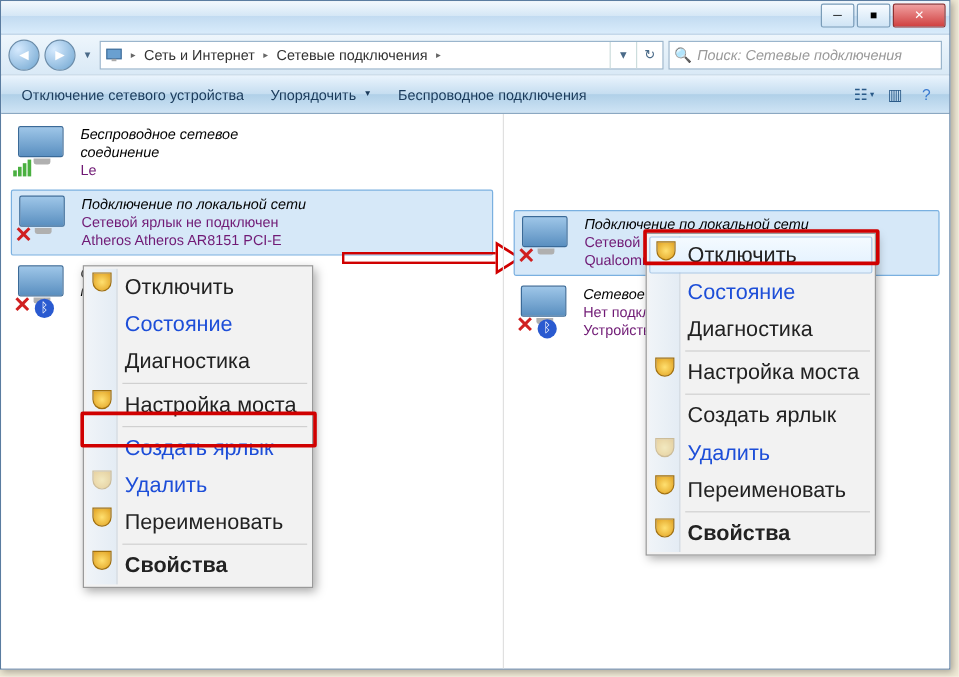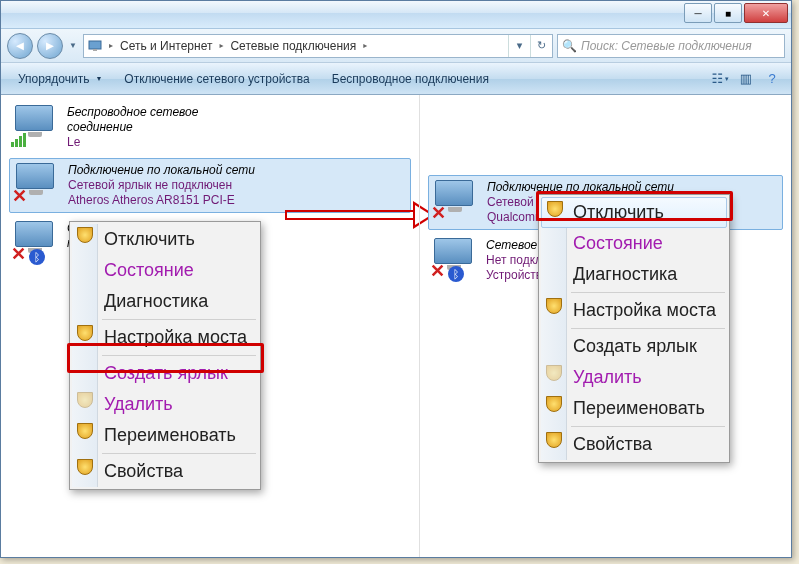--- a/index.html
+++ b/index.html
@@ -44,22 +44,22 @@
 .conn-sub { color: #701a75; }
 
 .red-arrow { position: absolute; left: 284px; top: 108px; width: 150px; height: 24px; }
 .red-arrow .shaft { position: absolute; left: 0; top: 7px; width: 128px; height: 10px; border: 2px solid #d00000; border-right: none; }
 .red-arrow .head { position: absolute; right: 0; top: -2px; width: 0; height: 0; border-left: 22px solid #d00000; border-top: 14px solid transparent; border-bottom: 14px solid transparent; }
 .red-arrow .head2 { position: absolute; right: 4px; top: 2px; width: 0; height: 0; border-left: 16px solid #fff; border-top: 10px solid transparent; border-bottom: 10px solid transparent; }
 
 .ctx-menu { position: absolute; background: #f2f2f2; border: 1px solid #9a9a9a; box-shadow: 2px 3px 8px rgba(0,0,0,.35); font-size: 18px; padding: 2px; }
 .ctx-menu .iconcol { position: absolute; left: 2px; top: 2px; bottom: 2px; width: 26px; background: linear-gradient(to right,#f0f4f8,#e4ecf4); border-right: 1px solid #d0d8e0; }
 .ctx-item { position: relative; padding: 5px 18px 5px 32px; color: #222; white-space: nowrap; }
-.ctx-item.disabled { color: #a21caf; }
-.ctx-item.bold { font-weight: normal; }
+.ctx-item.disabled { color: #1d4ed8; }
+.ctx-item.bold { font-weight: bold; }
 .ctx-sep { height: 1px; background: #d0d0d0; margin: 2px 2px 2px 30px; }
 .ctx-icn { position: absolute; left: 5px; top: 3px; width: 16px; height: 16px; display: flex; align-items: center; justify-content: center; font-size: 12px; }
 .shield { background: radial-gradient(circle,#ffe070,#e0a020); border-radius: 0 0 50% 50%; border: 1px solid #a07010; }
 .ctx-item.hl { border: 1px solid #a8c8e8; background: linear-gradient(#f4faff,#e0f0fe); border-radius: 2px; padding: 4px 17px 4px 31px; }
 
 .red-box { position: absolute; border: 3px solid #d00000; border-radius: 2px; pointer-events: none; }
 
 .mon { width: 38px; height: 26px; background: linear-gradient(#9ec6e8,#5a8fc0); border: 1px solid #3a6a98; border-radius: 2px; position: absolute; top: 0; left: 4px; }
 .mon::after { content: ""; position: absolute; left: 12px; top: 26px; width: 14px; height: 5px; background: #b0b0b0; border-radius: 0 0 2px 2px; }
 .xmark { position: absolute; left: 0; bottom: 0; width: 16px; height: 16px; color: #d02020; font-weight: bold; font-size: 18px; line-height: 14px; }
@@ -101,25 +101,25 @@
       <span class="addr-btn">▾</span>
       <span class="addr-btn">↻</span>
     </div>
     <div class="searchbox">
       <span class="sicon">🔍</span>
       <span>Поиск: Сетевые подключения</span>
     </div>
   </div>
 
   <div class="toolbar">
+    <div class="tb-btn">Отключение сетевого устройства</div>
     <div class="tb-btn">
         <span>Упорядочить</span>
         <span class="tb-arr">▼</span>
       </div>
-    <div class="tb-btn">Отключение сетевого устройства</div>
     <div class="tb-btn">Беспроводное подключения</div>
     <div class="tb-spacer"></div>
     <div class="tb-icon">☷<span class="tb-arr">▾</span></div>
     <div class="tb-icon">▥</div>
     <div class="tb-icon" style="color:#3a7ad0">?</div>
   </div>
 
   <div class="content">
 
     <div class="pane left">

